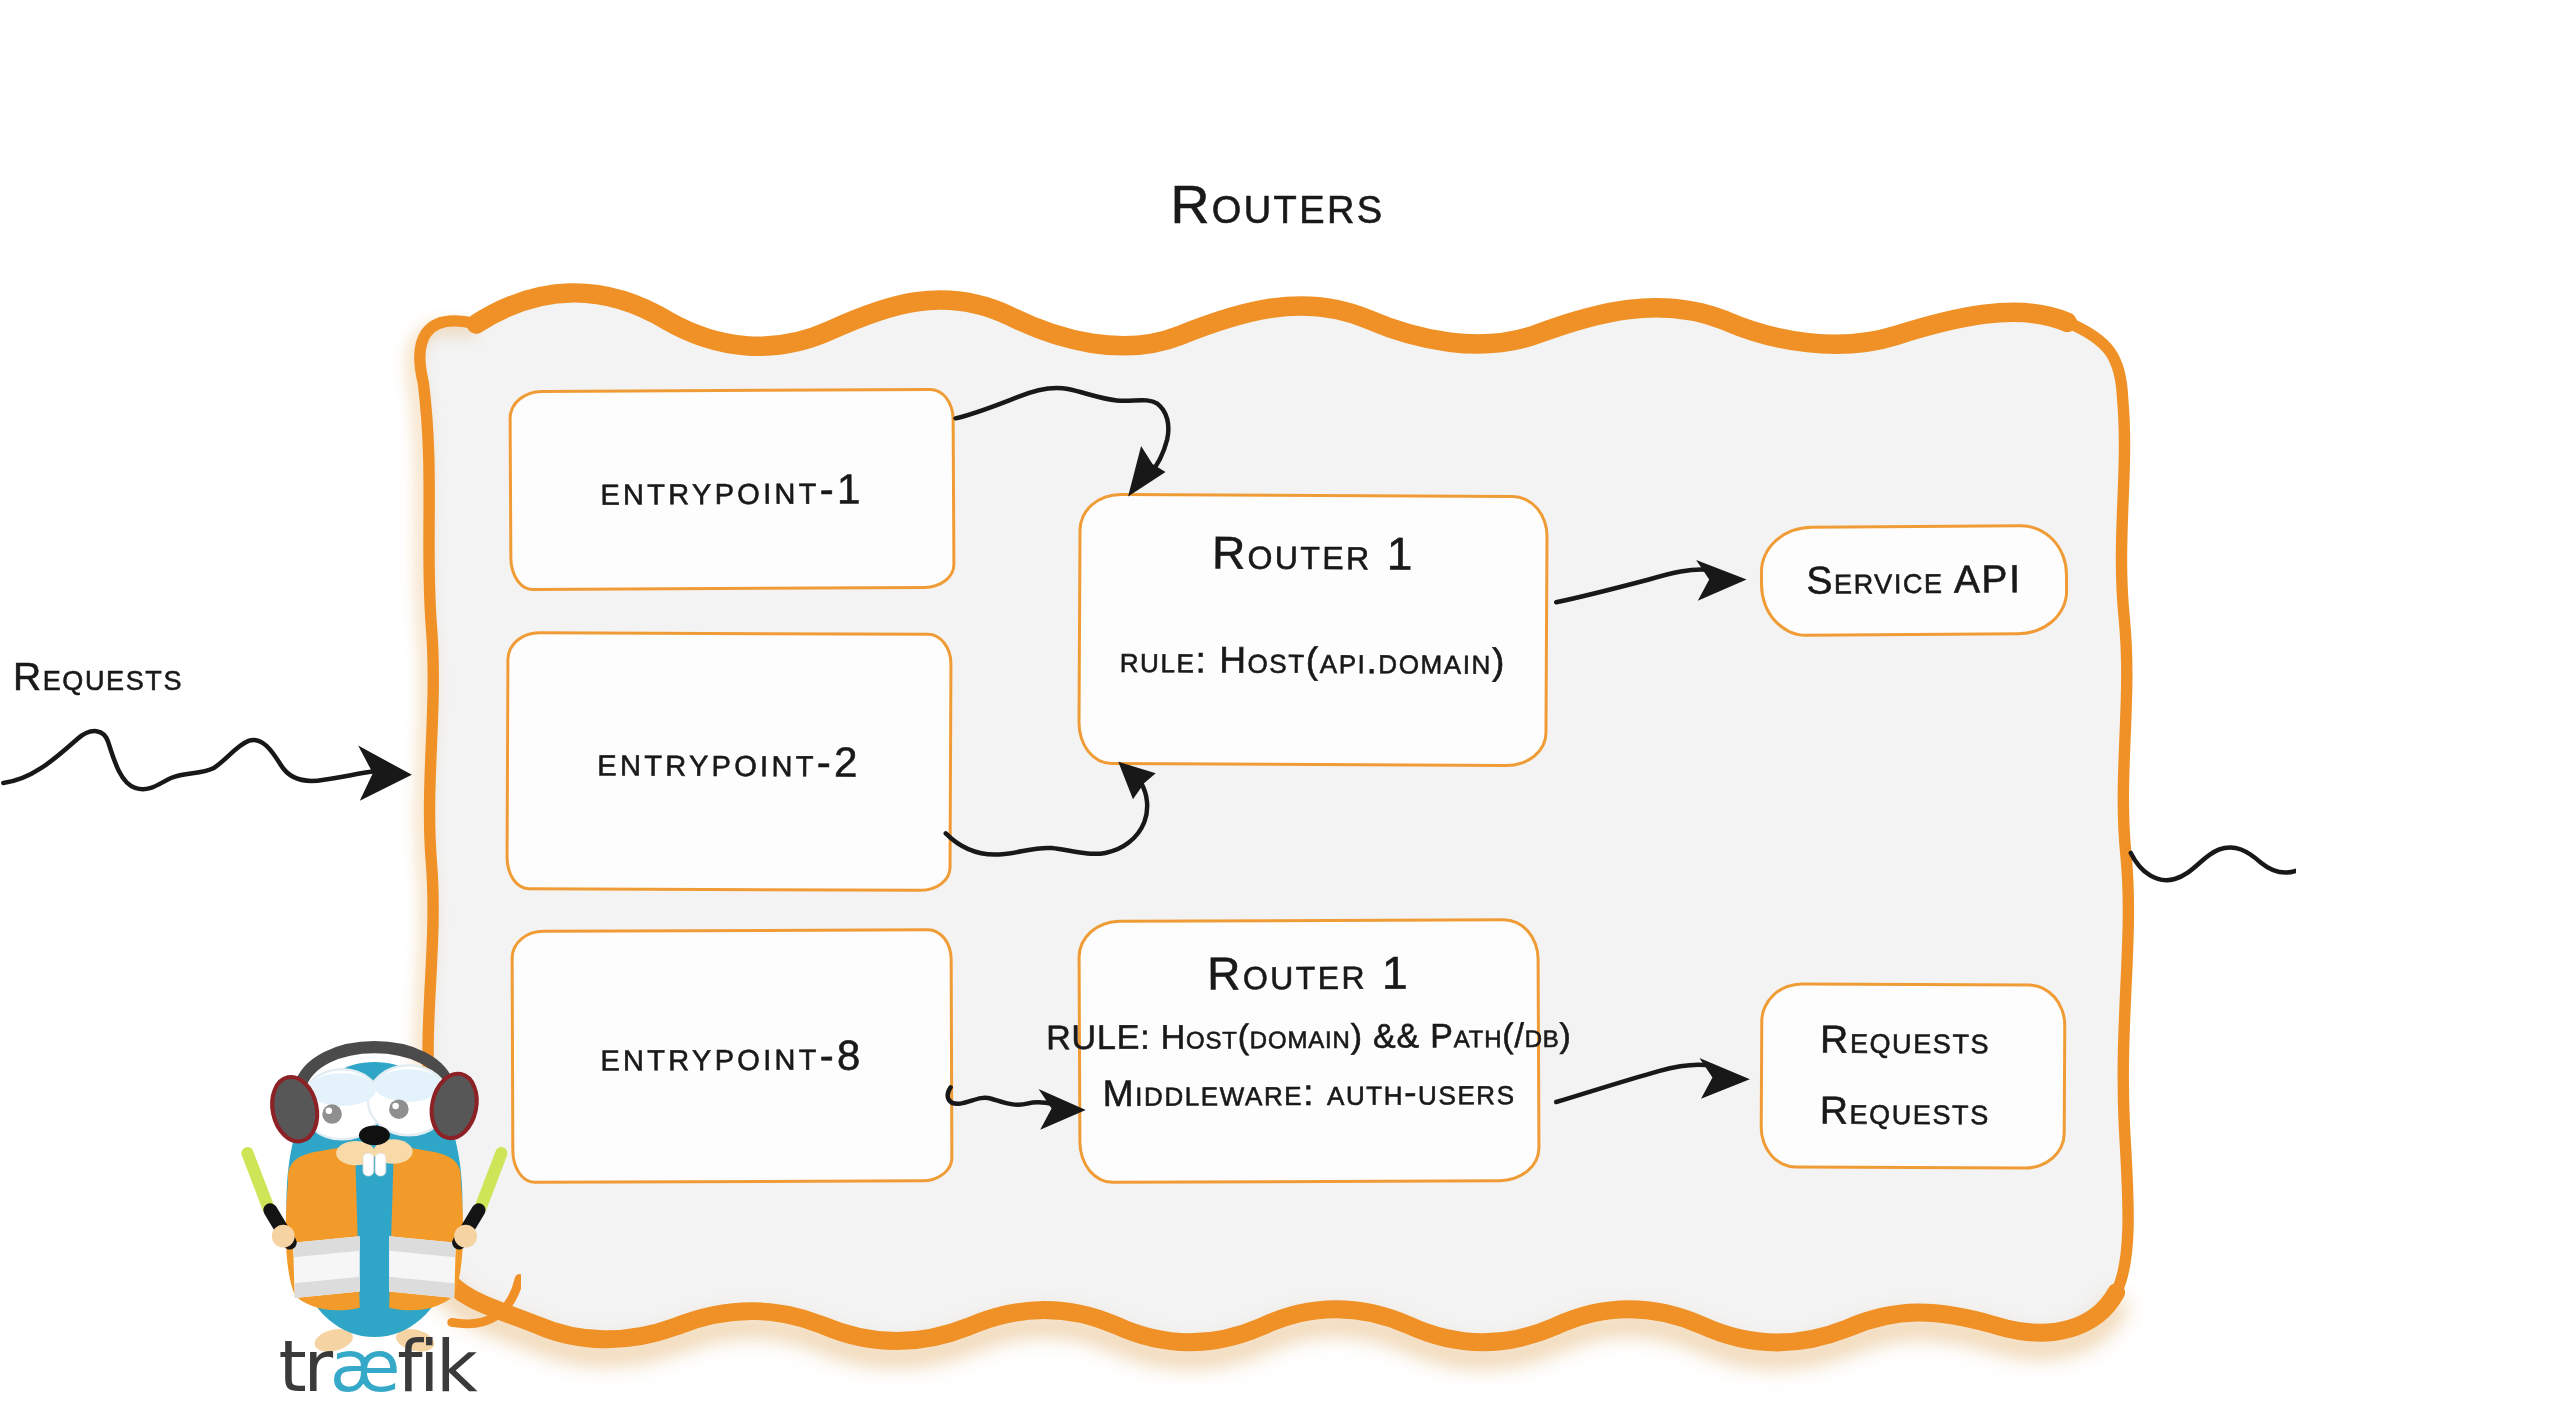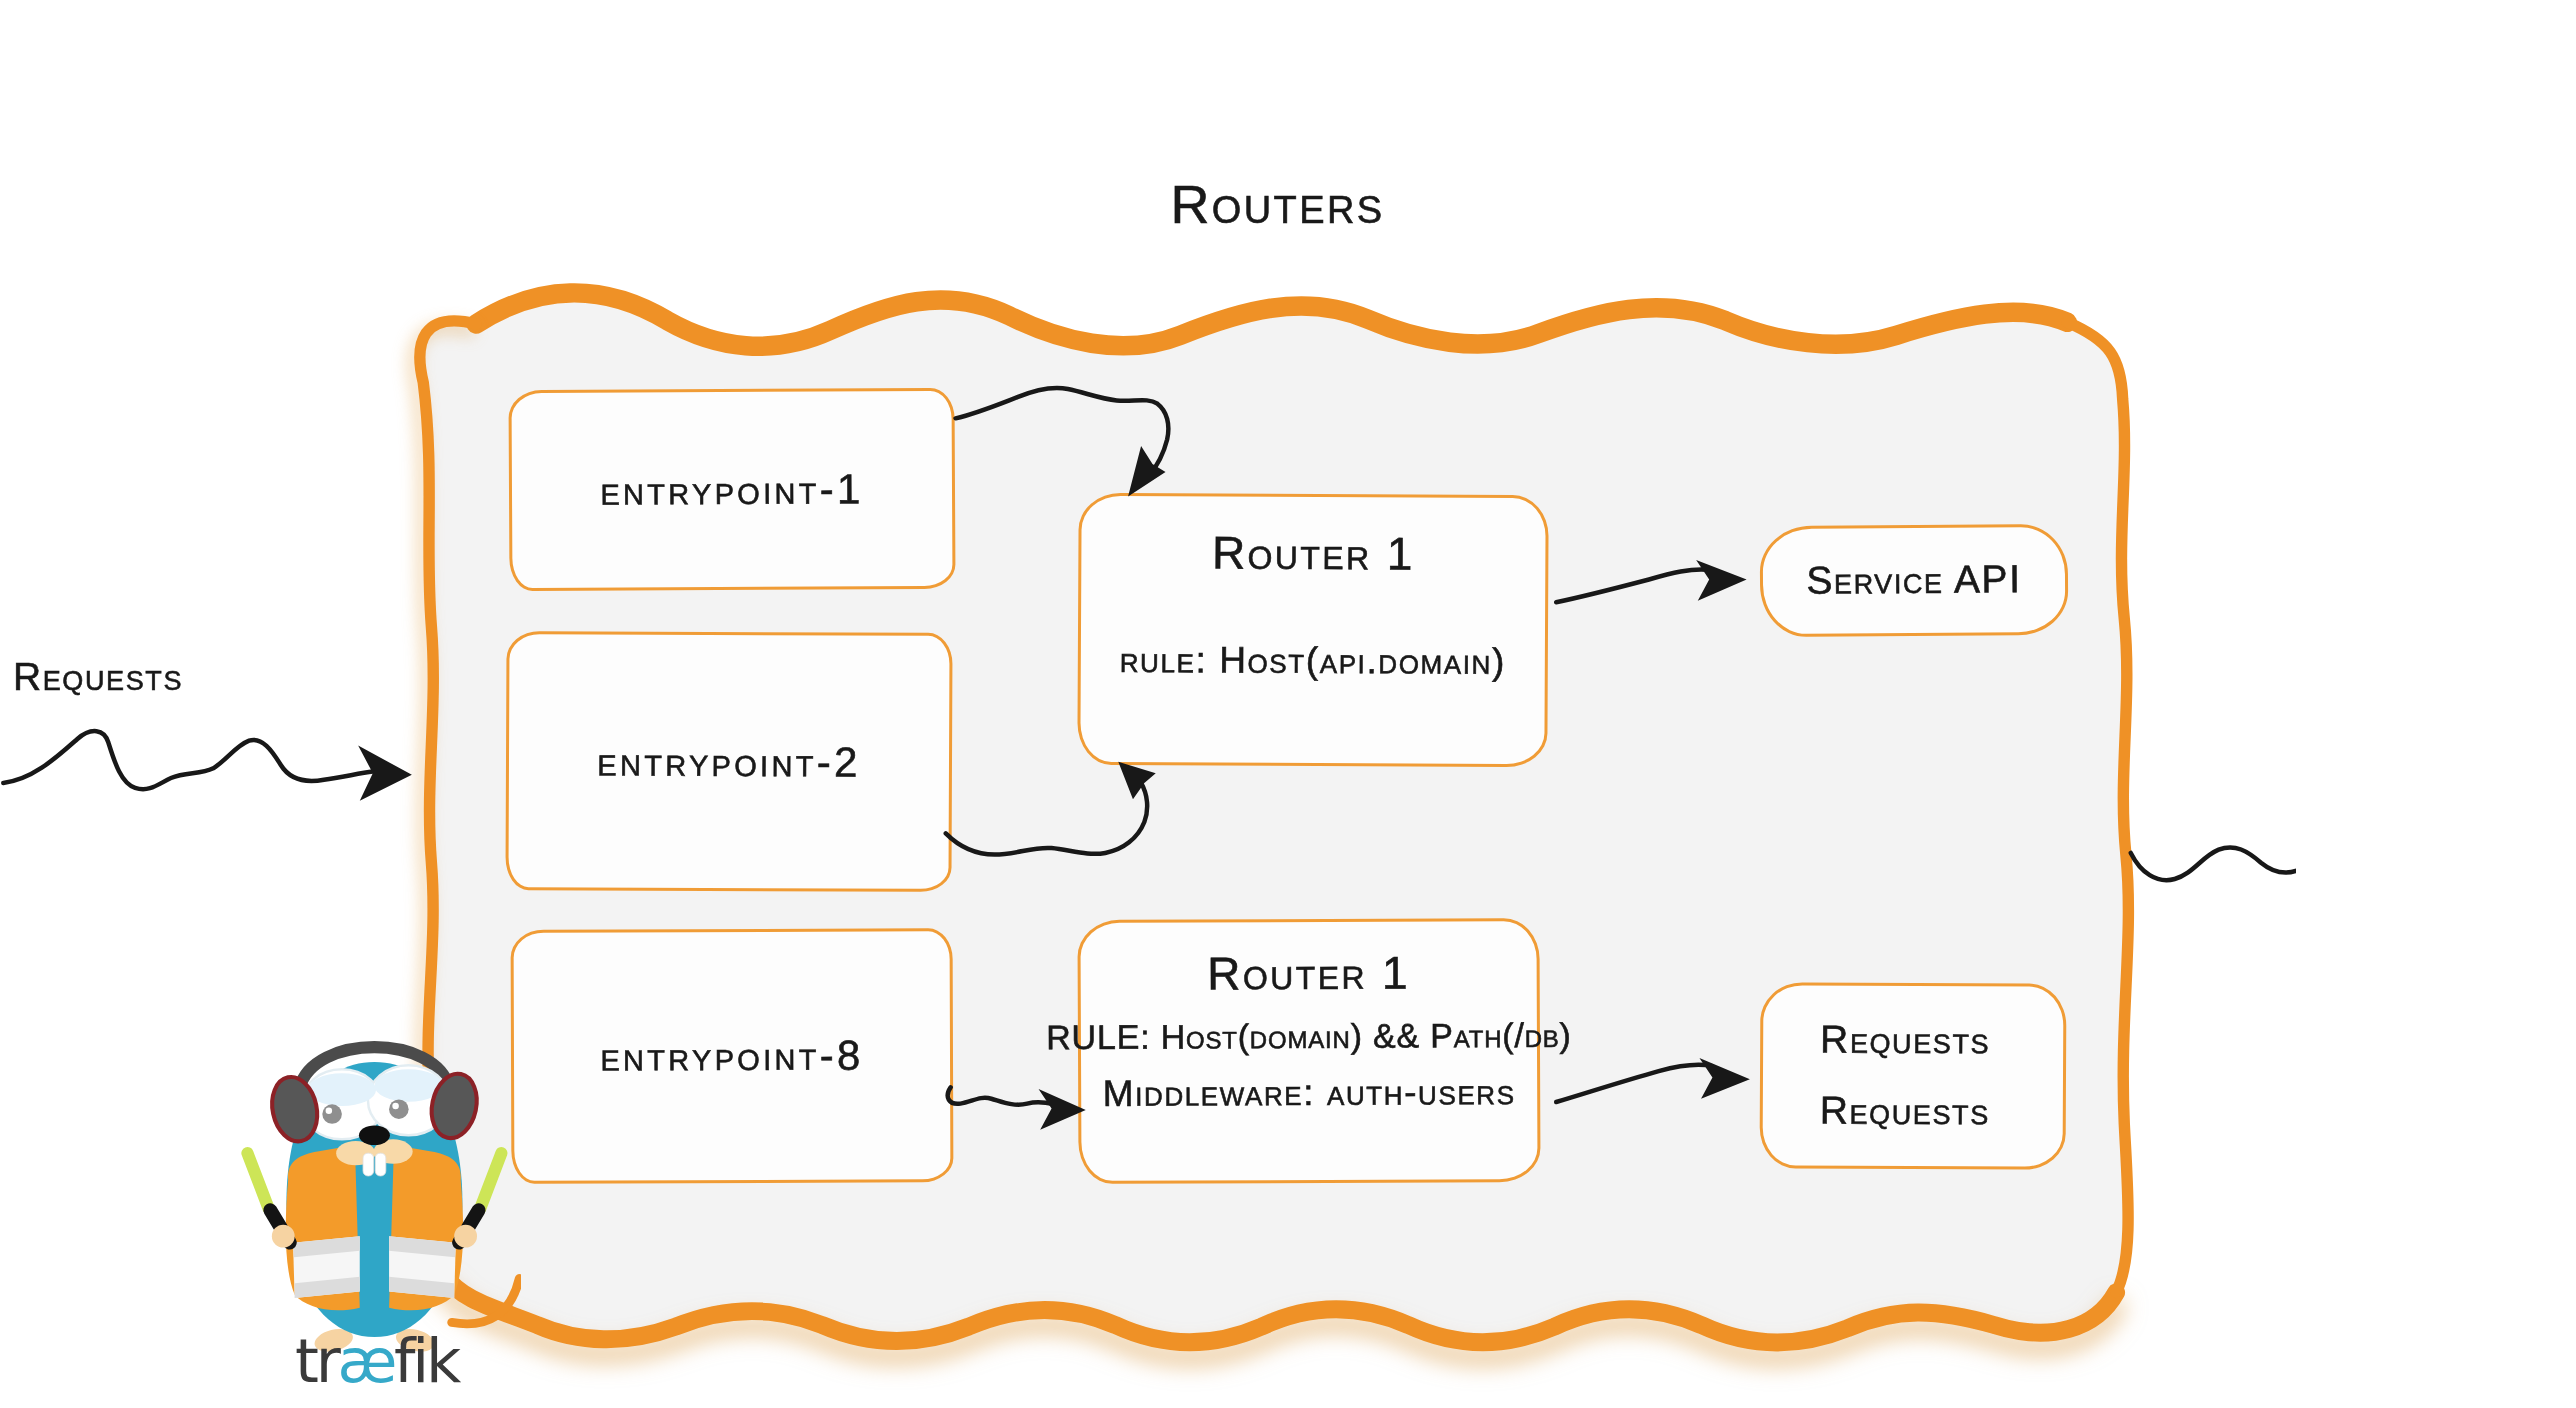--- a/index.html
+++ b/index.html
@@ -47,21 +47,21 @@
   .service{ }
   .api{ left:1760px; top:525px; width:308px; height:111px; transform:rotate(-0.4deg);
         border-radius:52px 47px 50px 46px / 46px 50px 44px 52px; }
   .dash{ left:1760px; top:983px; width:306px; height:186px; transform:rotate(0.3deg);
          border-radius:42px 37px 41px 36px / 39px 42px 36px 41px;
          align-items:flex-start; padding-left:57px; justify-content:center; }
   .service .lbl{ font-size:39px; letter-spacing:1.6px; line-height:1.82; white-space:nowrap; }
 
   .wordmark{
     left:230px; top:1330px; width:293px; text-align:center;
-    font-family:"DejaVu Sans", sans-serif; font-size:61px; font-weight:normal;
+    font-family:"DejaVu Sans", sans-serif; font-size:72px; font-weight:normal;
     letter-spacing:-3.3px; line-height:1;
   }
   .wordmark .dark{ color:#3a3a3a; }
   .wordmark .teal{ color:#36a9c9; }
 
   .brush-top{ stroke:#ef9126; stroke-width:24; fill:none; stroke-linecap:round; stroke-linejoin:round;}
   .brush-bottom{ stroke:#ef9126; stroke-width:22; fill:none; stroke-linecap:round; stroke-linejoin:round;
     filter:drop-shadow(0 18px 13px rgba(216,150,60,.5)); }
   .brush-side{ stroke:#ef9126; stroke-width:14; fill:none; stroke-linecap:round; stroke-linejoin:round;}
   .brush-left{ filter:drop-shadow(-8px 8px 9px rgba(224,155,60,.38)); }

